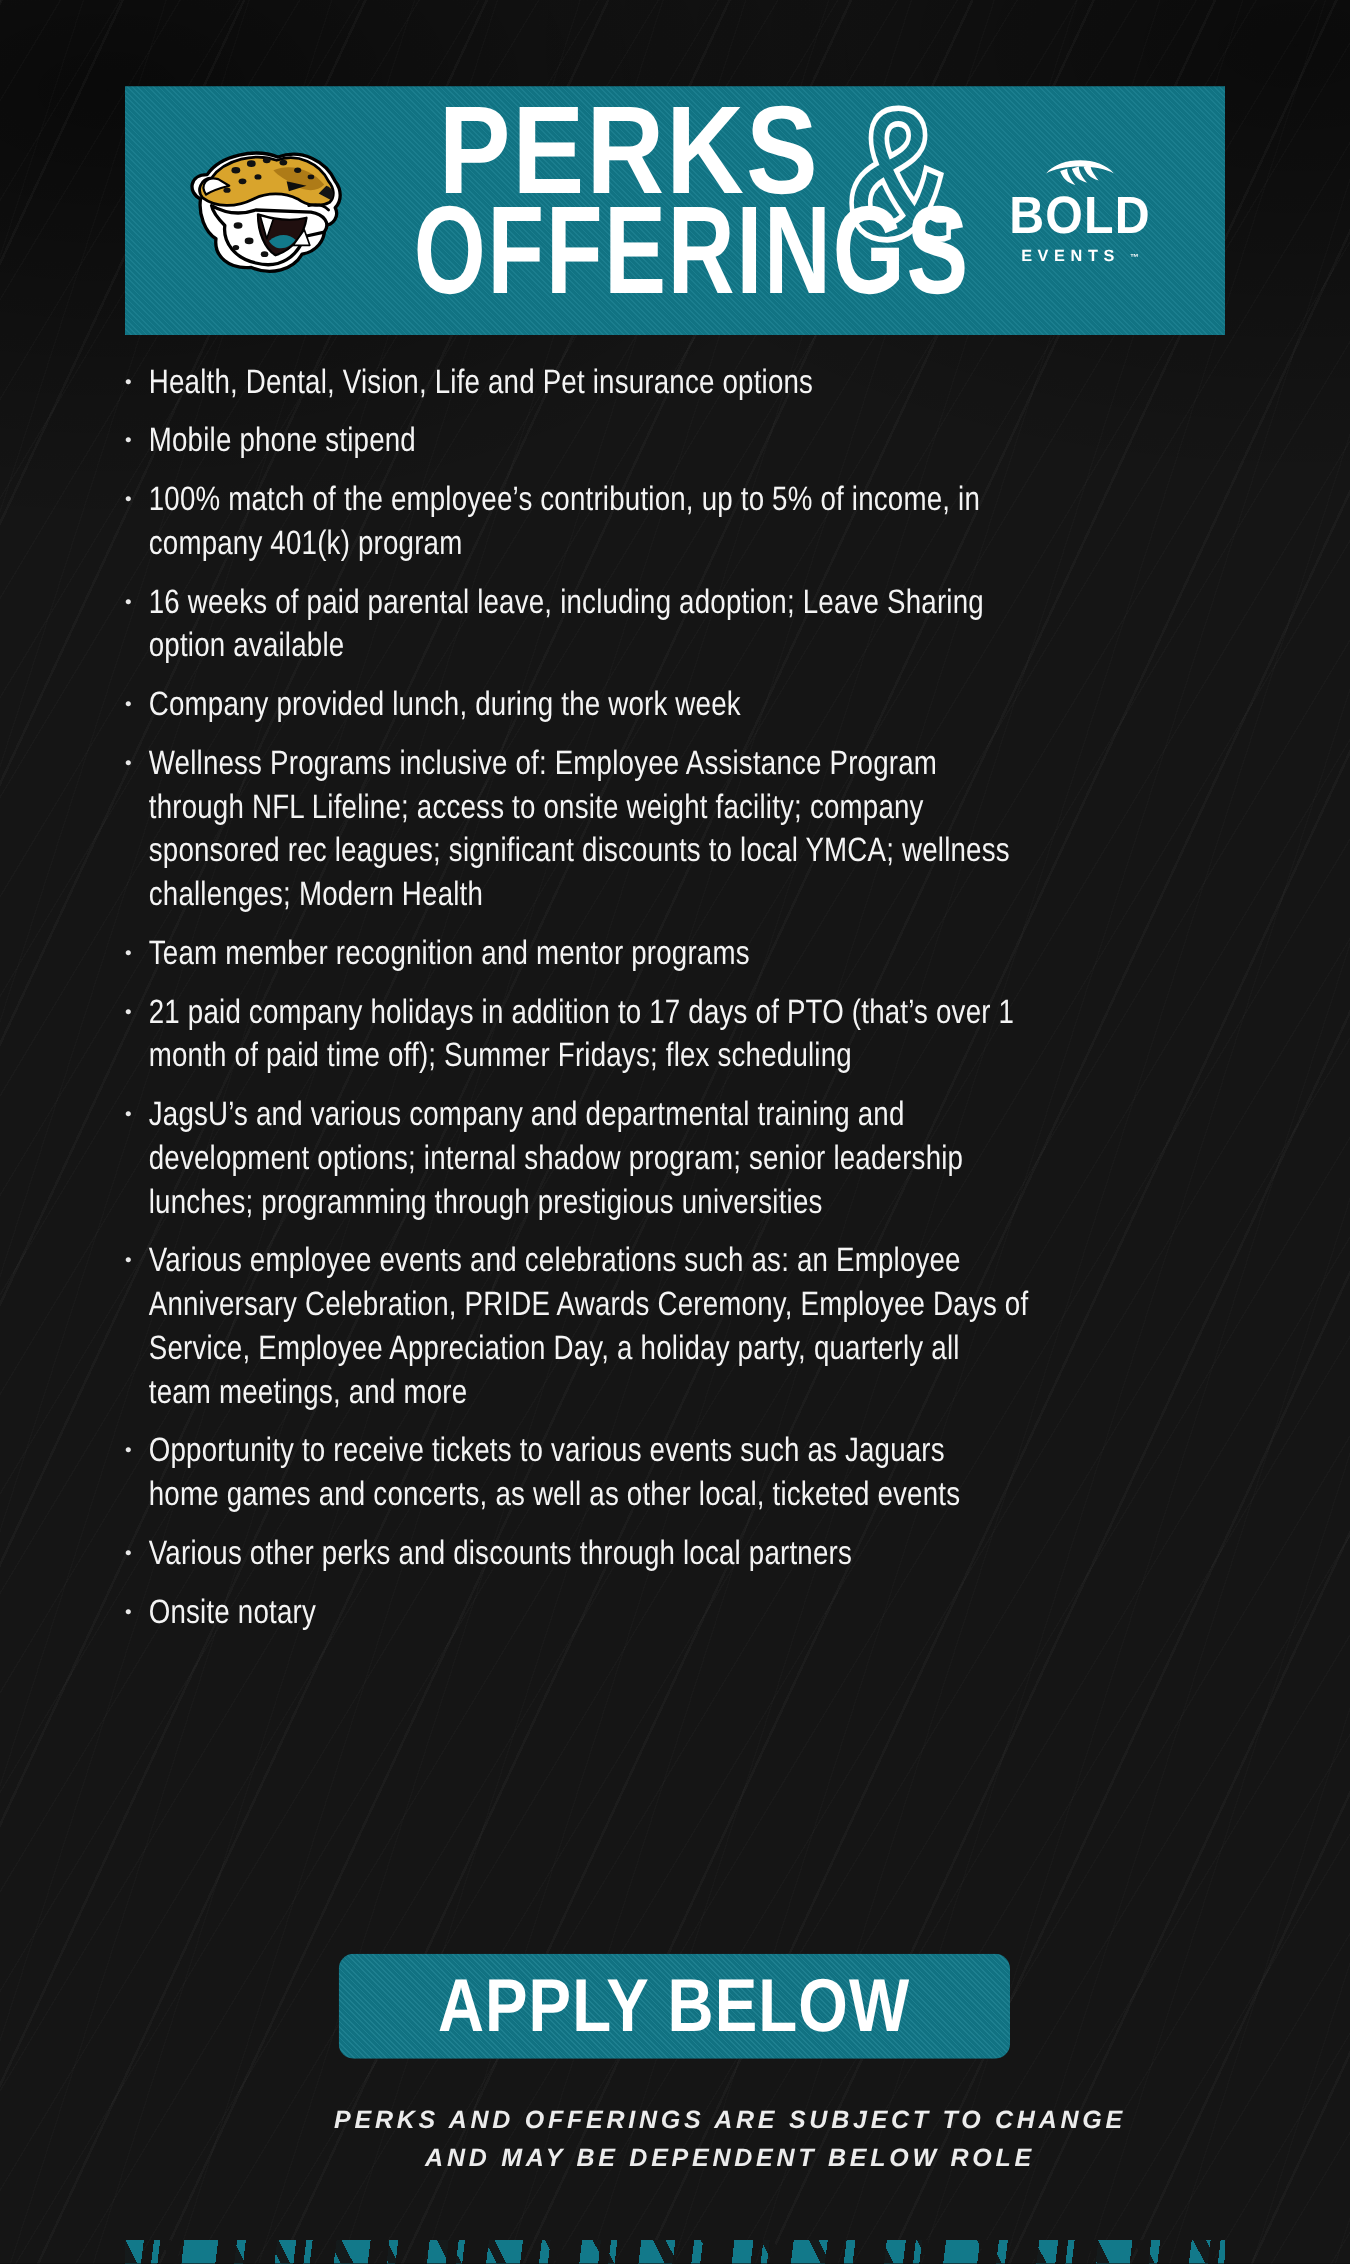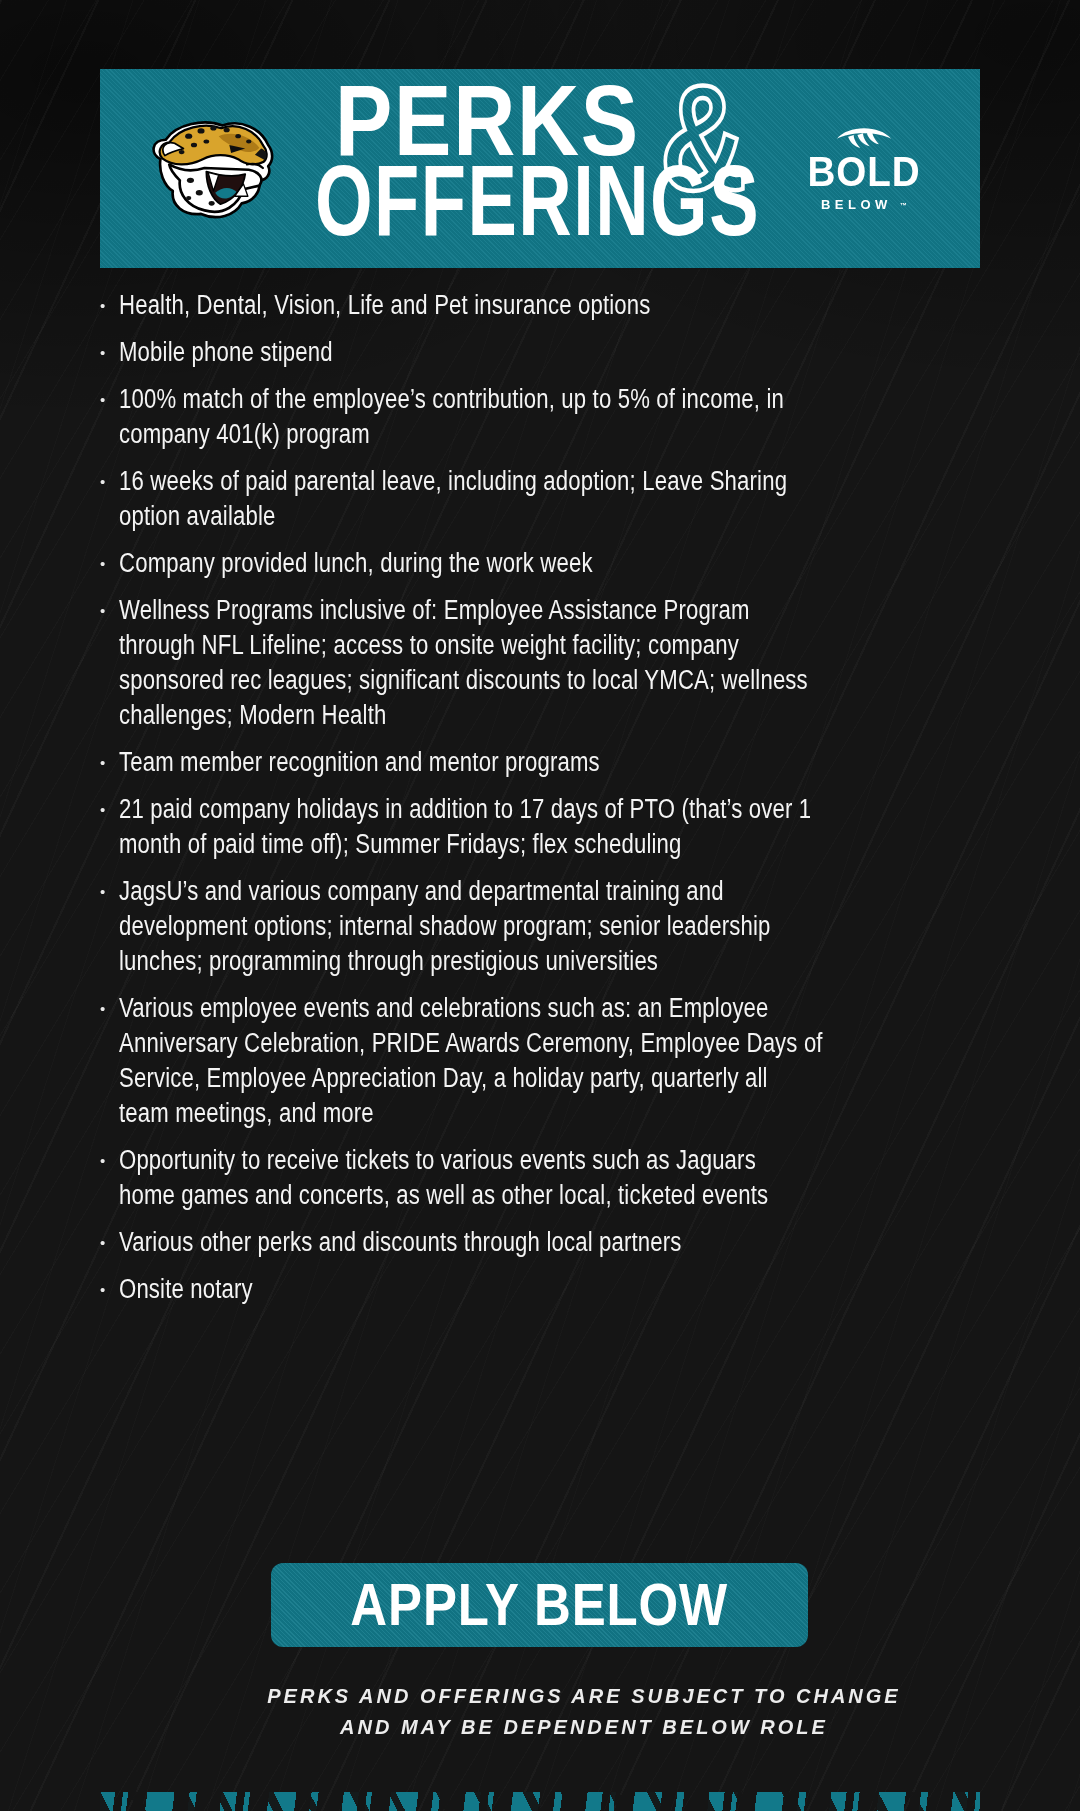--- a/index.html
+++ b/index.html
@@ -14,21 +14,21 @@
       radial-gradient(ellipse 900px 500px at 96% 2%, rgba(0,0,0,0.5), rgba(0,0,0,0) 70%);
     font-family:"Liberation Sans","DejaVu Sans",sans-serif;
     color:#F4F4F4;
   }
   
   .banner{position:absolute;left:100px;top:69px;width:880px;height:199px;
     background-color:#12798A;
     background-image:repeating-linear-gradient(45deg, rgba(255,255,255,0.04) 0 1px, rgba(0,0,0,0.05) 1px 3px);
   }
   .jag-logo{position:absolute;left:40px;top:46px;width:138px;height:106px;}
-  .title-block{position:absolute;left:0;top:0;width:100%;height:100%;}
+  .title-block{position:absolute;left:16px;top:0;width:100%;height:100%;}
   .word-perks{position:absolute;left:235px;top:1px;font-size:100px;font-weight:bold;
     letter-spacing:2px;color:#fff;line-height:1;transform:scaleX(0.86);transform-origin:left top;white-space:nowrap;}
   .word-offerings{position:absolute;left:215px;top:81px;font-size:100px;font-weight:bold;
     letter-spacing:2px;color:#fff;line-height:1;transform:scaleX(0.74);transform-origin:left top;white-space:nowrap;}
   .amp{position:absolute;left:560px;top:-6px;font-size:150px;font-weight:bold;line-height:1;
     color:transparent;-webkit-text-stroke:4.5px #ffffff;transform:scaleX(0.80);transform-origin:left top;}
   .bold-events{position:absolute;left:764px;top:52px;transform:translateX(-50%);text-align:center;width:200px;}
   .claw-icon{width:62px;height:28px;display:block;margin:0 auto 2px auto;}
   .bold-word{font-size:42px;font-weight:bold;color:#fff;line-height:1.0;letter-spacing:1px;
     transform:scaleX(0.92);transform-origin:center top;}
@@ -117,21 +117,21 @@
 
     <div class="bold-events">
       <svg class="claw-icon" viewBox="0 0 64 30" aria-hidden="true">
         <path d="M3 19 C15 4 49 4 61 19 C48 11 16 11 3 19 Z" fill="#ffffff"></path>
         <path d="M15 17 C17 23 21 27 28 29 C23 23 21 19 21 15 Z" fill="#ffffff"></path>
         <path d="M25 15 C27 21 31 25 38 27 C33 21 31 17 31 13 Z" fill="#ffffff"></path>
         <path d="M35 13 C37 19 41 23 48 25 C43 19 41 15 41 12 Z" fill="#ffffff"></path>
       </svg>
       <div class="bold-word">BOLD</div>
       <div class="events-word">
-        <span>BELOW</span>
+        <span>EVENTS</span>
         <span class="tm">™</span>
       </div>
     </div>
   </header>
 
   <ul class="perks" id="perks-list">
     <li class="perk">
       <span class="dot">•</span>
       <span class="lines">
           <div class="pline">Health, Dental, Vision, Life and Pet insurance options</div>

